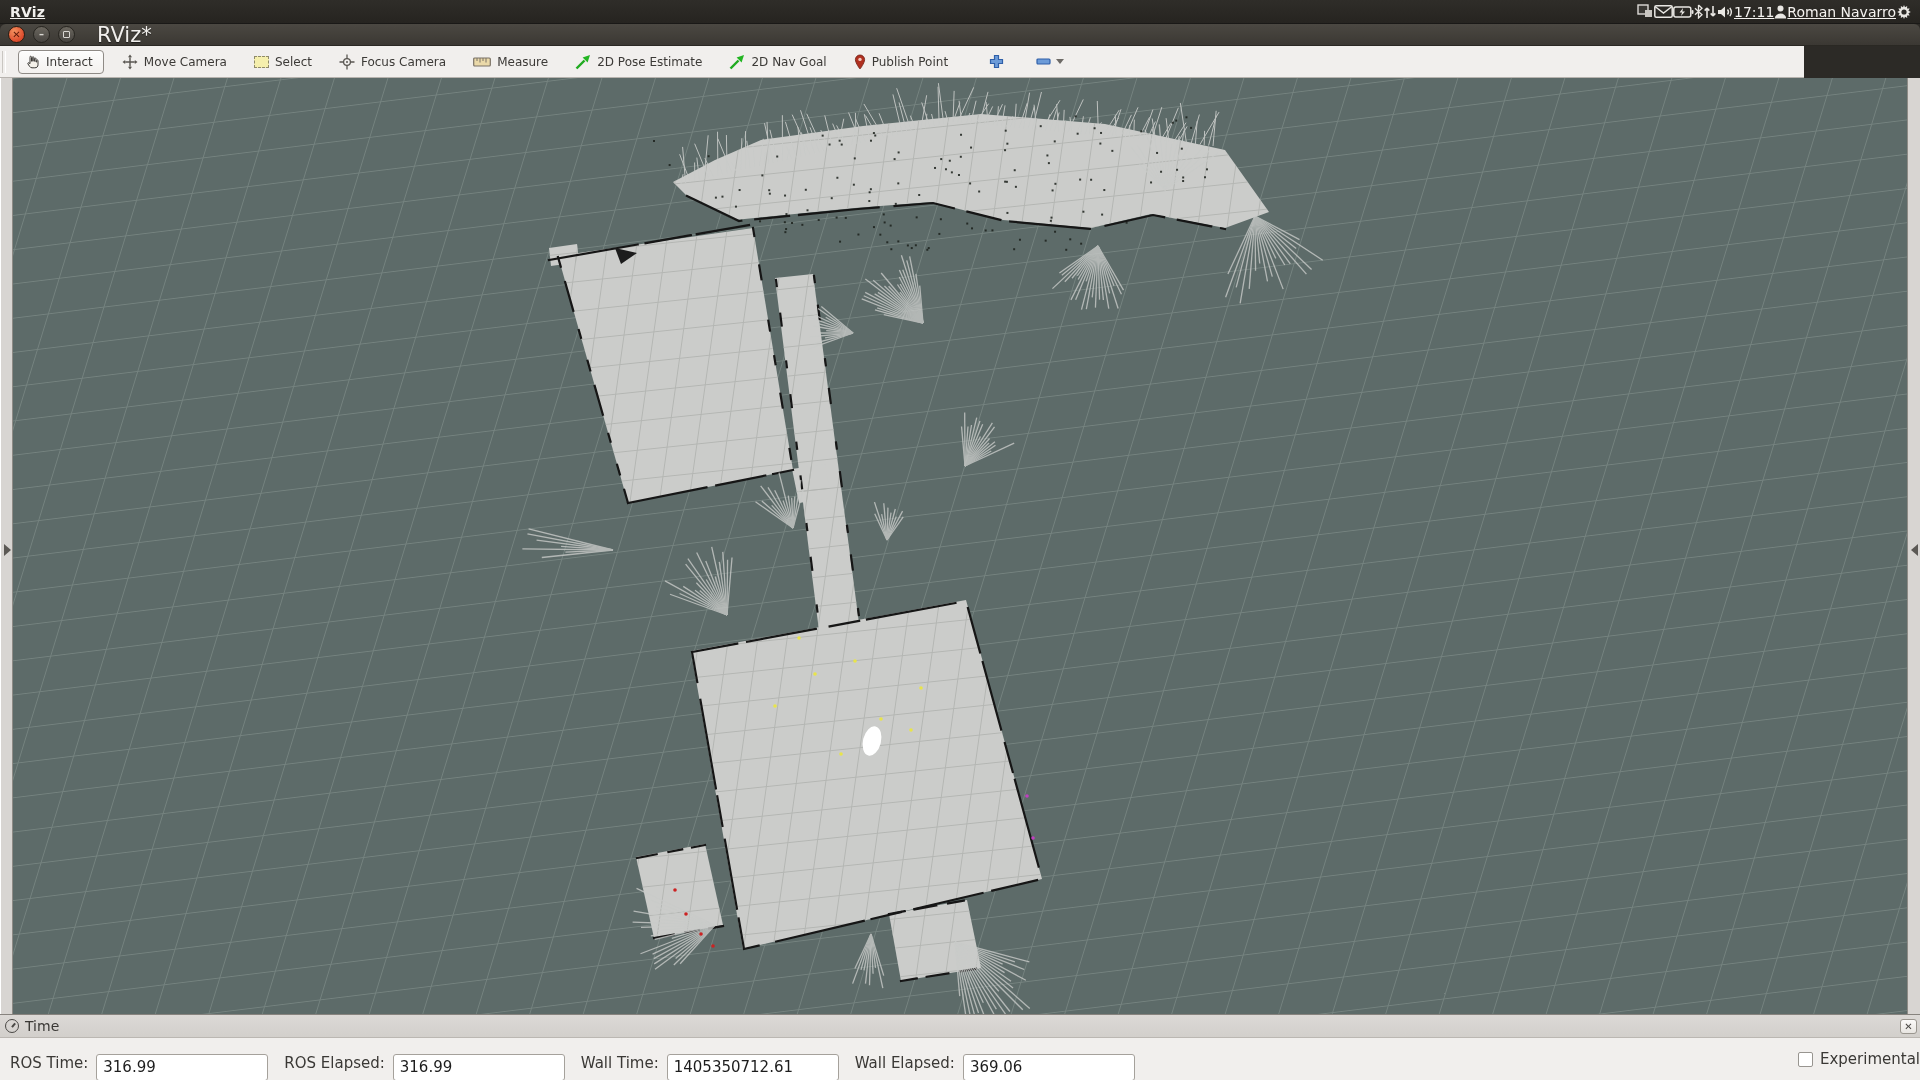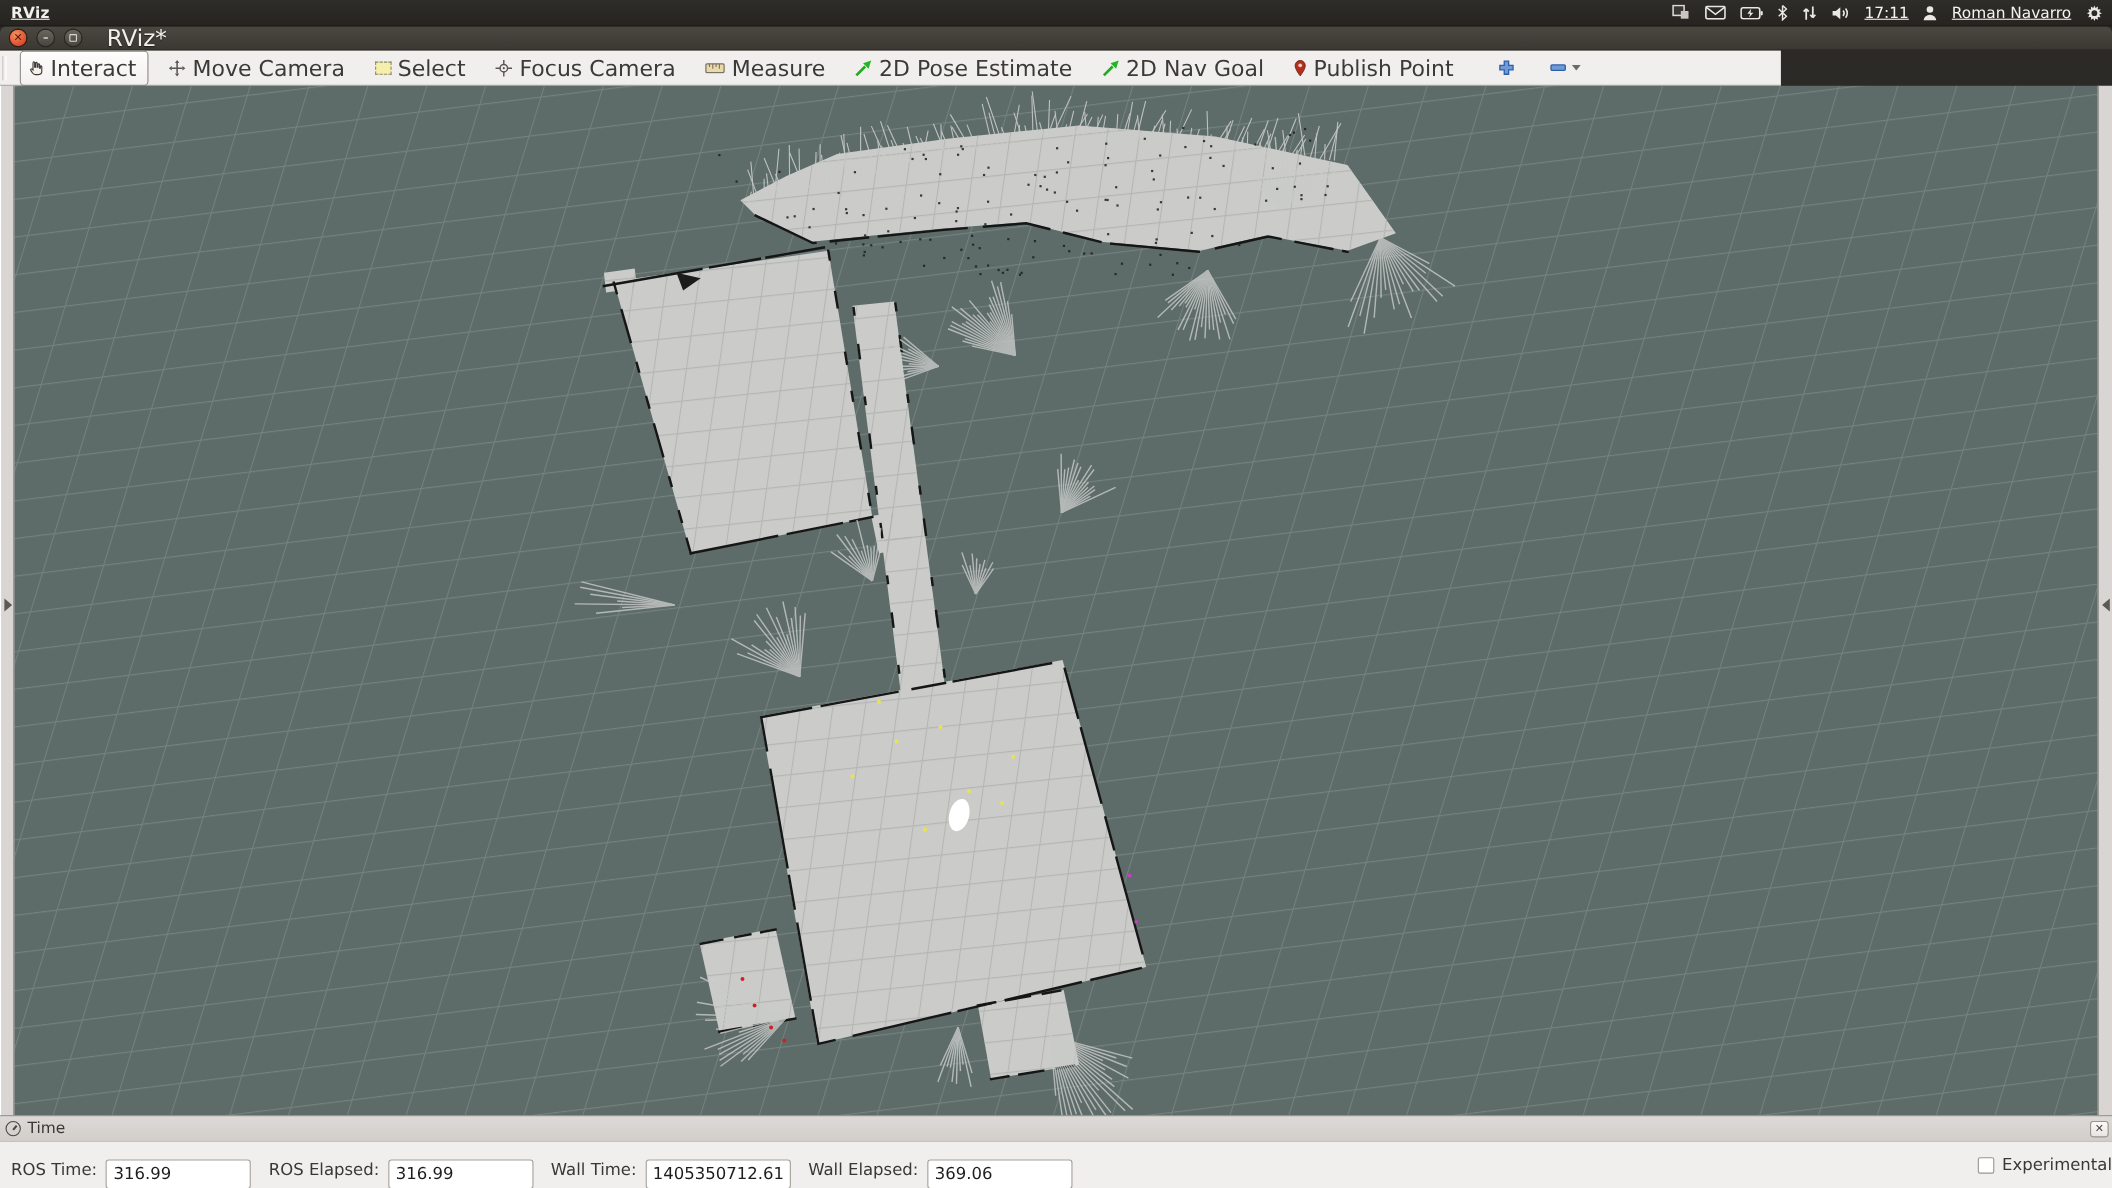--- a/index.html
+++ b/index.html
@@ -4,44 +4,44 @@
 <style>
   * { margin:0; padding:0; box-sizing:border-box; }
   html,body { width:1920px; height:1080px; overflow:hidden;
     font-family:"DejaVu Sans","Liberation Sans",sans-serif; background:#2c2a26; }
 
   
   .desktop-bar { position:absolute; left:0; top:0; width:1920px; height:24px;
     background:linear-gradient(#2f2d29,#262420); border-bottom:1px solid #1a1917;
     display:flex; align-items:center; color:#f2f0ed;text-decoration:underline; }
   .desktop-bar .appname { font-weight:bold; font-size:14px; margin-left:10px; letter-spacing:.2px; }
-  .tray { margin-left:auto; display:flex; align-items:center; gap:13px; margin-right:8px; }
+  .tray { margin-left:auto; display:flex; align-items:center; margin-right:8px; }
   .tray svg { display:block; }
   .tray .clock { font-size:14px; color:#f5f3f0; }
   .tray .username { font-size:14px; color:#f5f3f0; }
 
   
   .titlebar { position:absolute; left:0; top:24px; width:1920px; height:22px;
     background:linear-gradient(#4b4842,#3b3833); border-bottom:1px solid #2a2823;
     border-radius:6px 6px 0 0; display:flex; align-items:center; }
   .wbtn { width:17px; height:17px; border-radius:50%; margin-left:8px;
     display:flex; align-items:center; justify-content:center;
     font-size:10px; line-height:1; cursor:default; }
   .wbtn.close { background:radial-gradient(circle at 35% 30%,#f4925f,#dc4b2d 70%);
     border:1px solid #2b1d12; color:#5c1708; font-weight:bold; }
   .wbtn.minmax { background:linear-gradient(#6b675f,#474440);
     border:1px solid #26241f; color:#d9d7d3; font-weight:bold; }
   .wbtn .maxsquare { width:7px; height:7px; border:1.5px solid #d9d7d3; border-radius:1px; }
   .titlebar .wtitle { color:#f1efec; font-weight:normal; font-size:21px; margin-left:22px;
     text-shadow:0 1px 1px rgba(0,0,0,.55); }
 
   
-  .toolbar { position:absolute; left:0; top:46px; width:1619px; height:32px;
+  .toolbar { position:absolute; left:0; top:46px; width:1804px; height:32px;
     background:#f1efed; border-bottom:1px solid #b7b3ae;
-    display:flex; align-items:center; font-size:20px; color:#3c3a37; }
+    display:flex; align-items:center; font-size:12px; color:#3c3a37; }
   .tb-handle { width:4px; height:22px; margin:0 4px 0 2px;
     border-left:1px solid #c9c6c1; border-right:1px solid #fff; }
   .tool { display:flex; align-items:center; gap:6px; margin-right:27px; white-space:nowrap; }
   .tool .ticon { display:flex; align-items:center; }
   .tool.active { background:linear-gradient(#fdfdfc,#f3f1ef); border:1px solid #8f8b86;
     border-radius:4px; padding:3px 10px 3px 6px; margin-left:8px; margin-right:18px;
     box-shadow:inset 0 1px 0 #fff; }
   .selbox { width:15px; height:12px; background:#f5efad; border:1.4px dashed #8f8a6a; }
   .smallbtn { display:flex; align-items:center; margin-right:16px; }
   .caret-down { width:0; height:0; border-left:4px solid transparent;
@@ -65,21 +65,21 @@
     border-bottom:1px solid #bbb7b2; display:flex; align-items:center;
     font-size:14px; color:#3a3835; }
   .tp-header .tp-title { margin-left:6px; }
   .tp-close { margin-left:auto; margin-right:3px; width:17px; height:15px;
     border:1px solid #9a968f; border-radius:3px; background:linear-gradient(#fbfaf9,#e8e5e1);
     display:flex; align-items:center; justify-content:center;
     font-size:10px; font-weight:bold; color:#4a4845; }
   .tp-body { height:42px; display:flex; align-items:center; padding-left:10px; font-size:15px; color:#3a3835; }
   .tp-field { display:flex; align-items:flex-start; margin-right:16px;margin-top:16px; }
   .tp-field label { margin-right:8px; white-space:nowrap; }
-  .tp-field input { width:132px; height:27px; border:1px solid #a5a19b; border-radius:3px;
+  .tp-field input { width:172px; height:27px; border:1px solid #a5a19b; border-radius:3px;
     background:#fff; font:15px "DejaVu Sans","Liberation Sans",sans-serif; color:#1d1d1d; padding:0 6px; }
   .experimental { margin-left:auto; display:flex; align-items:center; gap:7px; }
   .experimental .cb { width:15px; height:15px; background:#fff; border:1px solid #989590; border-radius:2px; }
 
   .clockicon { width:14px; height:14px; border:1.6px solid #4a4845; border-radius:50%;
     position:relative; margin-left:5px; }
   .clockicon::after { content:""; position:absolute; left:5px; top:2px; width:1.6px; height:5px;
     background:#4a4845; transform-origin:bottom; transform:rotate(40deg); }
 </style>
 </head>

